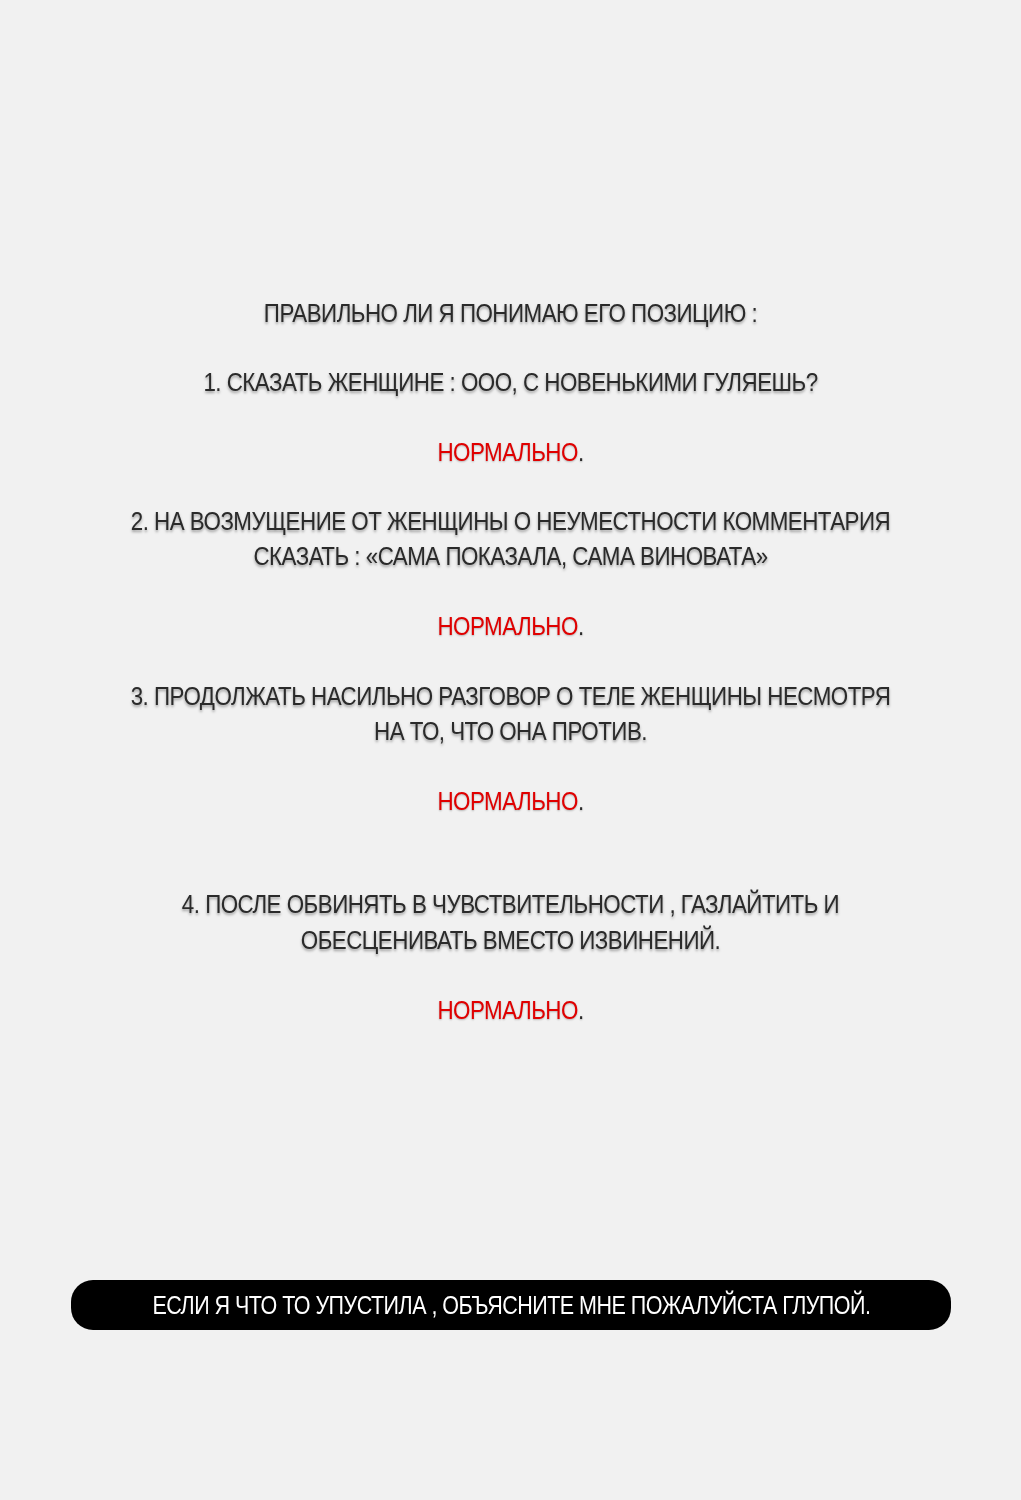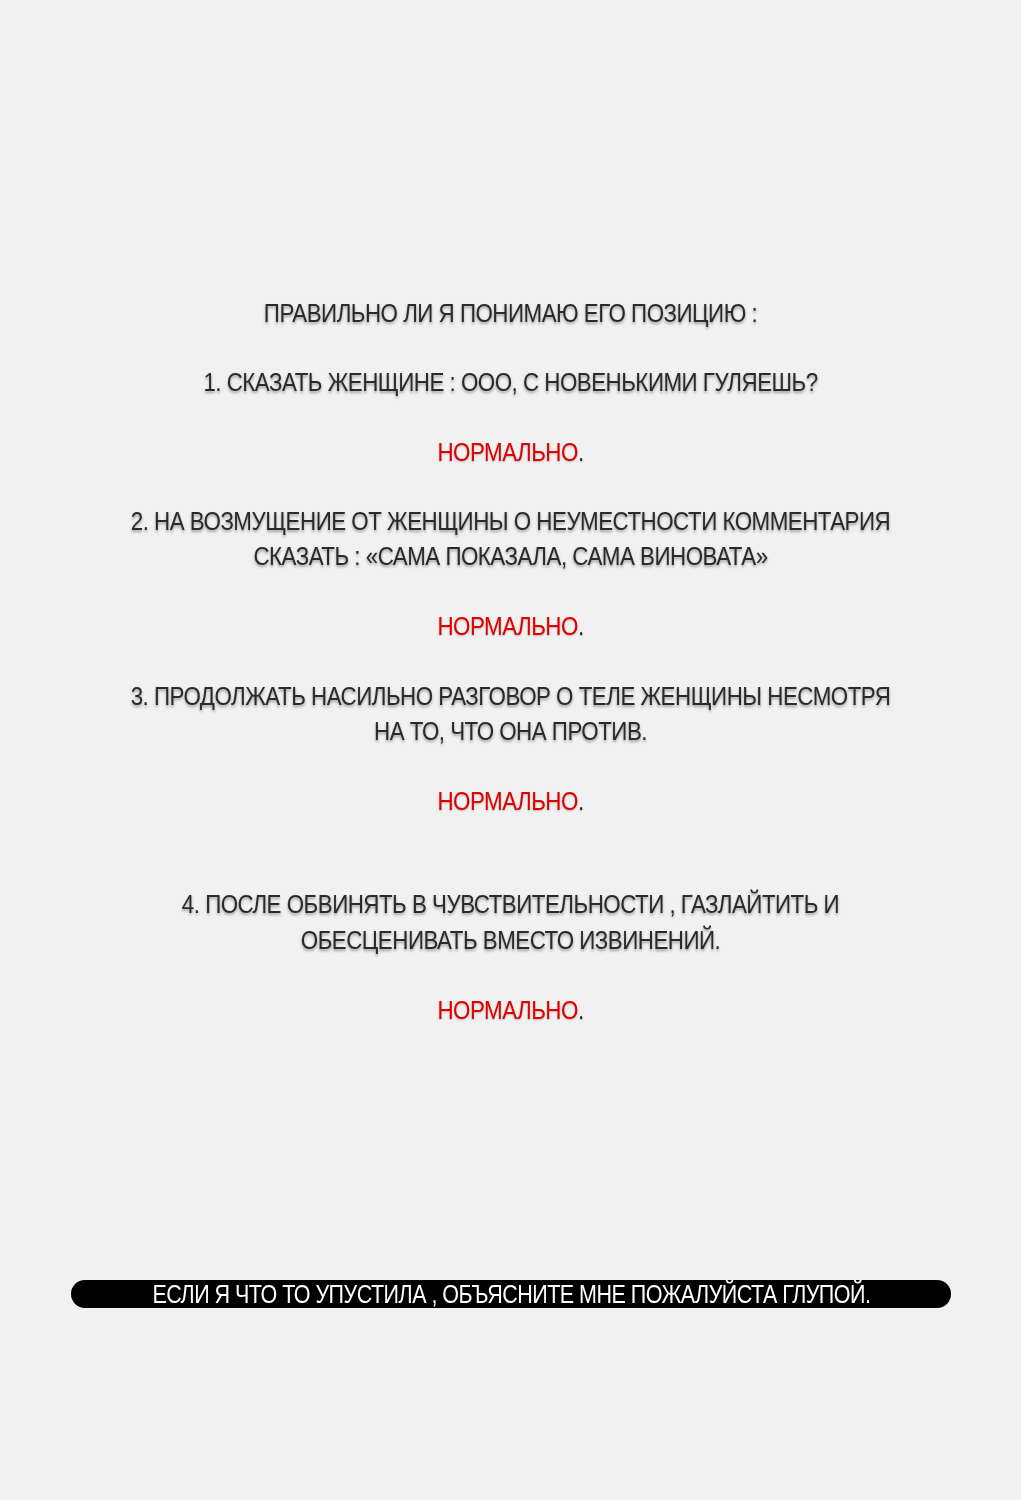--- a/index.html
+++ b/index.html
@@ -33,21 +33,21 @@
     text-shadow: 0 1px 2px rgba(0,0,0,0.25);
   }
   .verdict .dot {
     color: #2a2a2a;
   }
   .pill-wrap {
     position: absolute;
     left: 71px;
     top: 1280px;
     width: 880px;
-    height: 28px;
+    height: 50px;
     background: #000000;
     border-radius: 22px;
     display: flex;
     align-items: center;
     justify-content: center;
     text-decoration: underline;
   }
   .pill-text {
     color: #ffffff;
     font-size: 25px;

